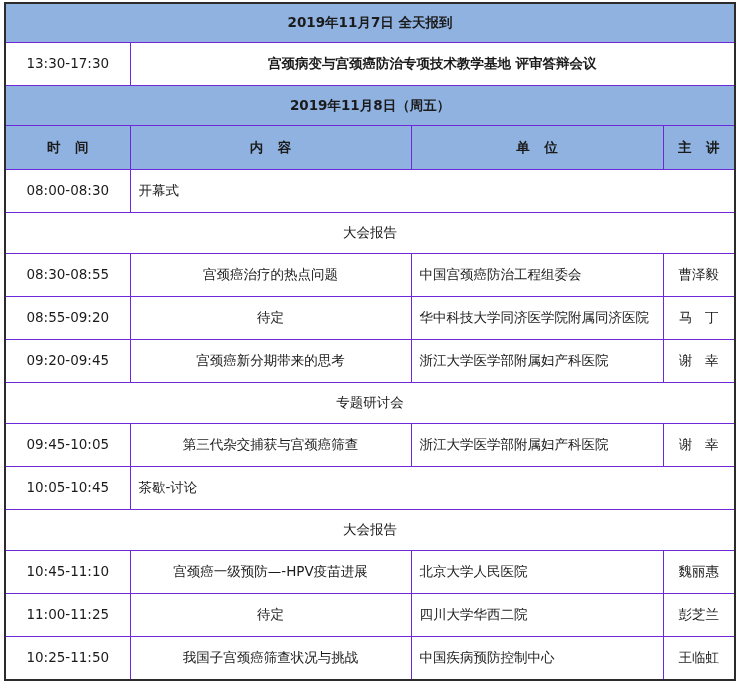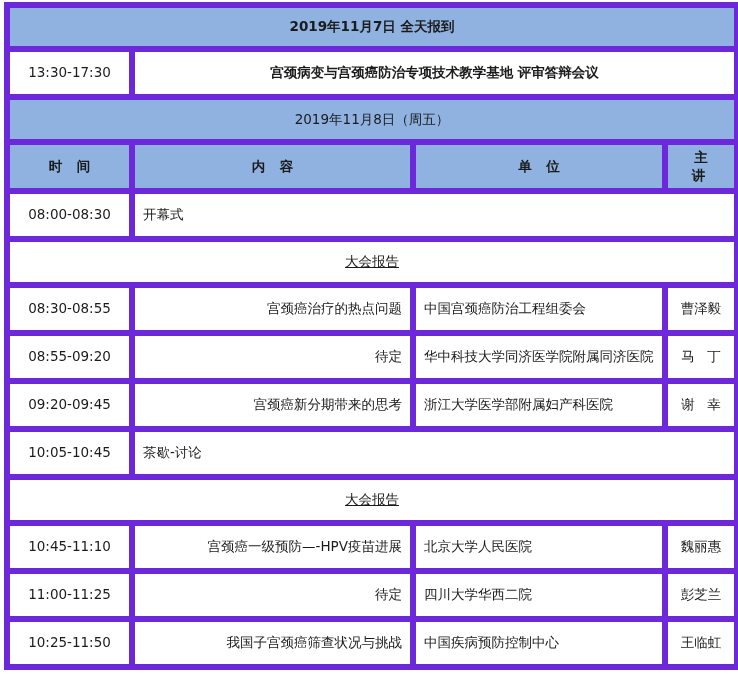--- a/index.html
+++ b/index.html
@@ -25,21 +25,21 @@
     position: absolute;
     left: 4px;
     top: 2px;
     width: 730px;
     border-collapse: collapse;
     table-layout: fixed;
     background: #ffffff;
   }
 
   table.agenda td {
-    border: 6px solid #6d28d9;
+    border: 1px solid #6d28d9;
     padding: 0 8px;
     font-size: 13.5px;
     color: #1b1b1b;
     vertical-align: middle;
     line-height: 1.3;
   }
 
   
   table.agenda {
     border: 2px solid #2b2b2b;
@@ -56,21 +56,21 @@
     background: #8fb2e0;
     text-align: center;
     font-weight: bold;
     font-size: 15px;
     height: 38px;
     color: #111111;
   }
   .banner-sub {
     background: #8fb2e0;
     text-align: center;
-    font-weight: normal;
+    font-weight: bold;
     font-size: 15px;
     height: 39px;
     color: #111111;
   }
   .colhead {
     background: #8fb2e0;
     text-align: center;
     font-weight: bold;
     font-size: 14.5px;
     letter-spacing: 5px;
@@ -87,27 +87,26 @@
   .time-cell {
     text-align: center;
     font-size: 13.5px;
     height: 42px;
     white-space: nowrap;
   }
   .section-cell {
     text-align: center;
     font-size: 13.5px;
     height: 40px;
-    text-decoration: underline;
   }
   .merged-cell {
     font-size: 13.5px;
   }
   .content-cell {
-    text-align: right;
+    text-align: center;
     font-size: 13.5px;
   }
   .unit-cell {
     text-align: left;
     font-size: 13.5px;
   }
   .speaker-cell {
     text-align: center;
     font-size: 13.5px;
     white-space: nowrap;
@@ -170,20 +169,29 @@
           <td class="unit-cell">华中科技大学同济医学院附属同济医院</td>
           <td class="speaker-cell spaced">马 丁</td>
         </tr>
         <tr>
           <td class="time-cell">09:20-09:45</td>
           <td class="content-cell">宫颈癌新分期带来的思考</td>
           <td class="unit-cell">浙江大学医学部附属妇产科医院</td>
           <td class="speaker-cell spaced">谢 幸</td>
         </tr>
         <tr>
+          <td class="section-cell" colspan="4">专题研讨会</td>
+        </tr>
+        <tr>
+          <td class="time-cell">09:45-10:05</td>
+          <td class="content-cell">第三代杂交捕获与宫颈癌筛查</td>
+          <td class="unit-cell">浙江大学医学部附属妇产科医院</td>
+          <td class="speaker-cell spaced">谢 幸</td>
+        </tr>
+        <tr>
           <td class="time-cell">10:05-10:45</td>
           <td class="merged-cell" colspan="3">茶歇-讨论</td>
         </tr>
         <tr>
           <td class="section-cell" colspan="4">大会报告</td>
         </tr>
         <tr>
           <td class="time-cell">10:45-11:10</td>
           <td class="content-cell">宫颈癌一级预防—-HPV疫苗进展</td>
           <td class="unit-cell">北京大学人民医院</td>

